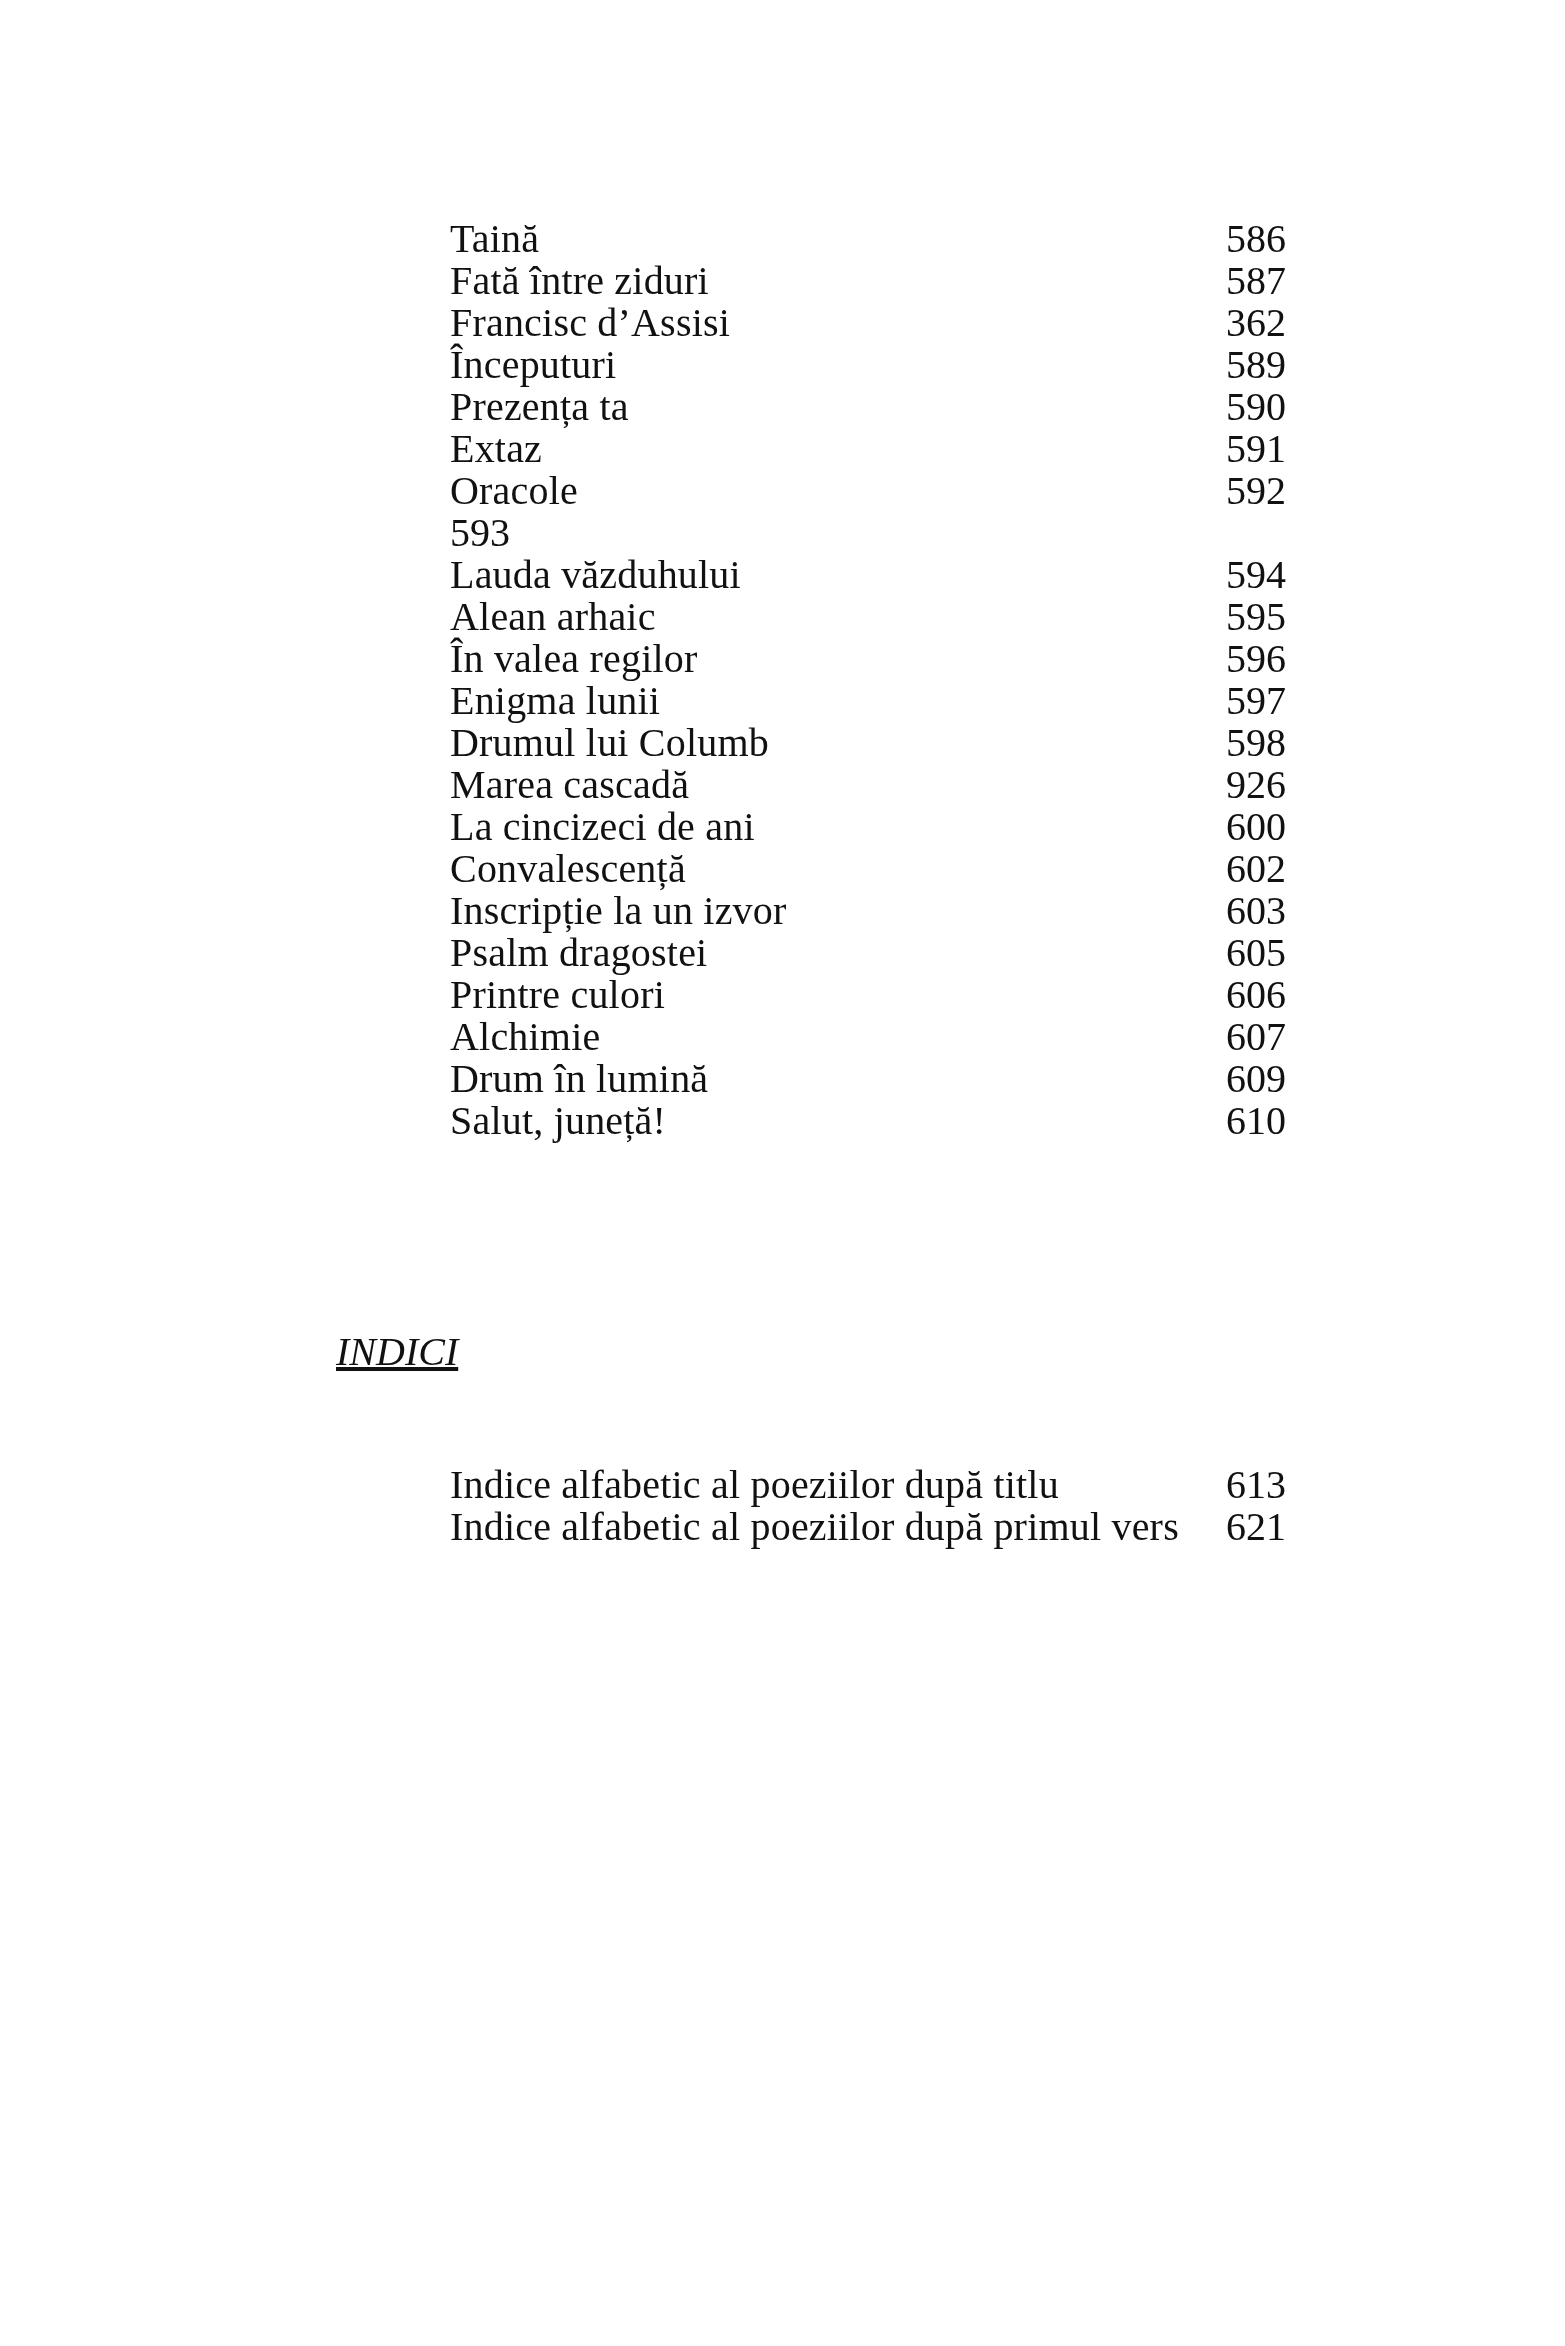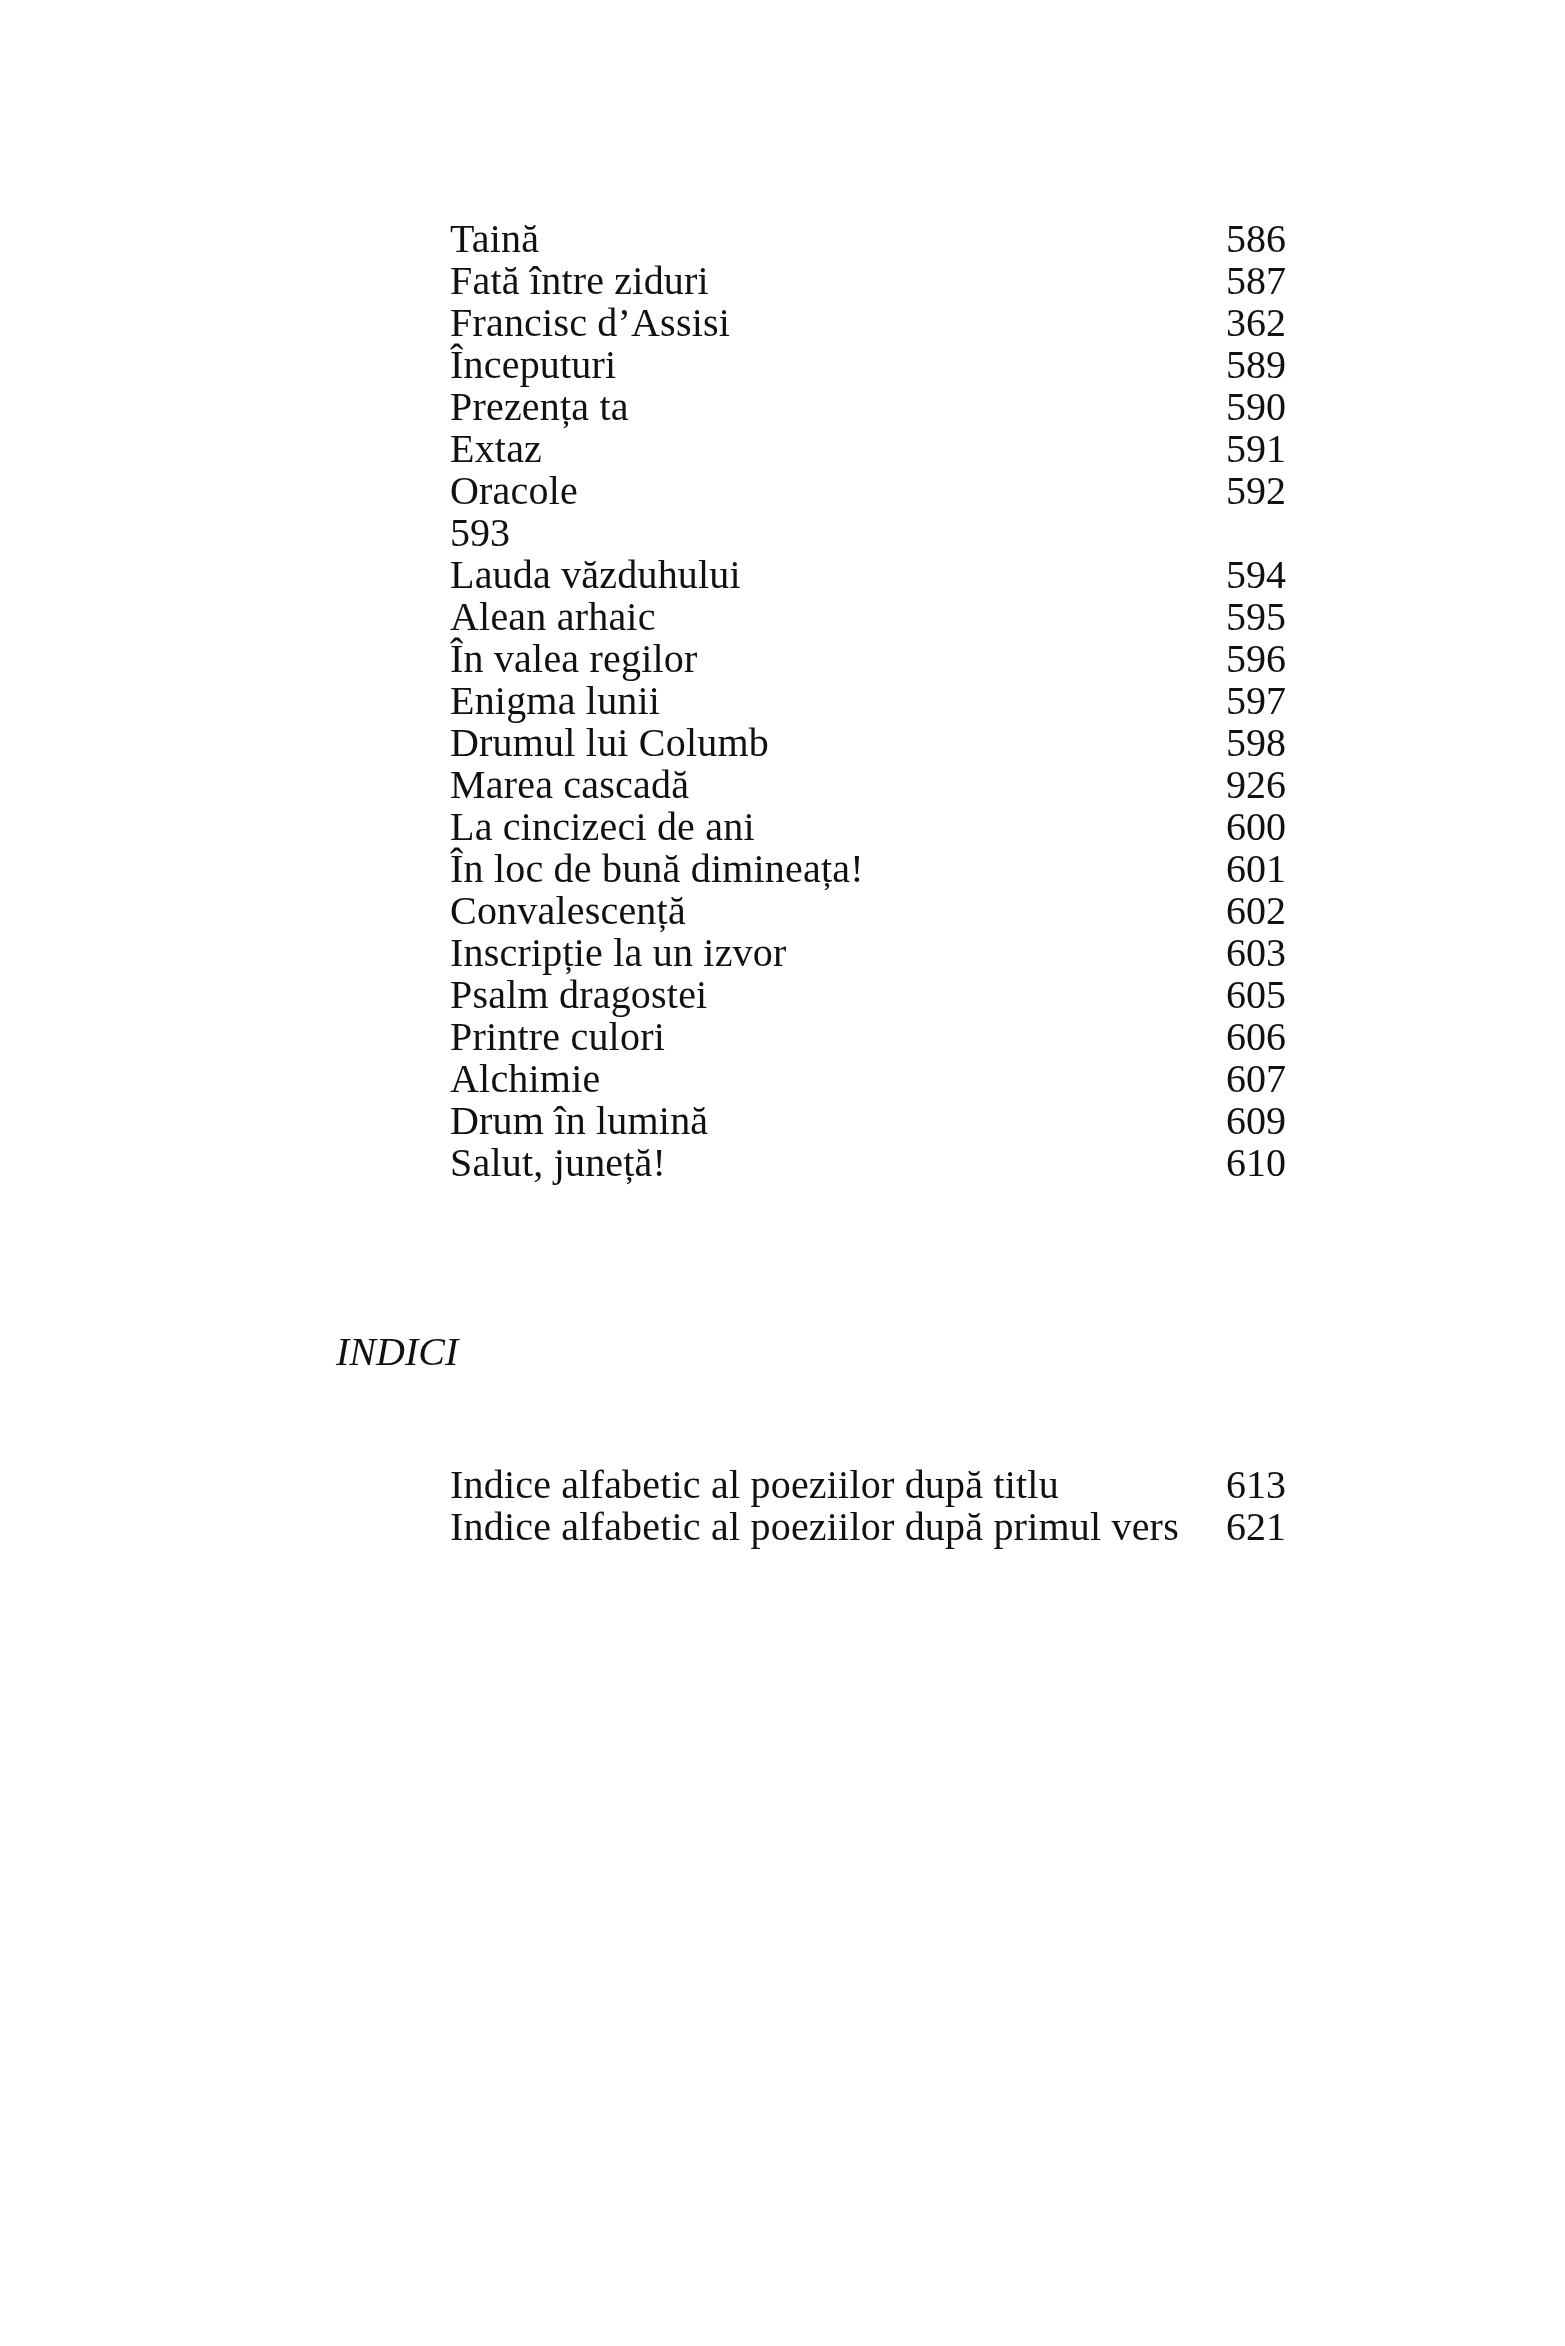--- a/index.html
+++ b/index.html
@@ -5,21 +5,21 @@
   html, body { margin:0; padding:0; background:#ffffff; }
   body { width:1565px; height:2347px; position:relative; overflow:hidden;
          font-family:"Liberation Serif", "DejaVu Serif", serif; color:#111111; }
   .toc { position:absolute; left:0; top:0; width:1565px; }
   .entries { position:absolute; left:450px; top:218px; width:836px; }
   .row { display:flex; justify-content:space-between; align-items:baseline;
          height:42px; line-height:42px; font-size:40px; white-space:nowrap; }
   .title { letter-spacing:0.2px; }
   .page { text-align:right; }
   .section { position:absolute; left:336px; top:1331px; font-size:40px;
-             font-style:italic; line-height:42px; }
+             font-style:italic; line-height:42px;text-decoration:underline; }
   .entries2 { position:absolute; left:450px; top:1464px; width:836px; }
 </style>
 </head>
 <body>
 
 <div class="toc">
   <div class="entries" id="entries">
       <div class="row">
         <span class="title">Taină</span>
         <span class="page">586</span>
@@ -73,24 +73,20 @@
       </div>
       <div class="row">
         <span class="title">Marea cascadă</span>
         <span class="page">926</span>
       </div>
       <div class="row">
         <span class="title">La cincizeci de ani</span>
         <span class="page">600</span>
       </div>
       <div class="row">
-        <span class="title">În loc de bună dimineața!</span>
-        <span class="page">601</span>
-      </div>
-      <div class="row">
         <span class="title">Convalescență</span>
         <span class="page">602</span>
       </div>
       <div class="row">
         <span class="title">Inscripție la un izvor</span>
         <span class="page">603</span>
       </div>
       <div class="row">
         <span class="title">Psalm dragostei</span>
         <span class="page">605</span>

